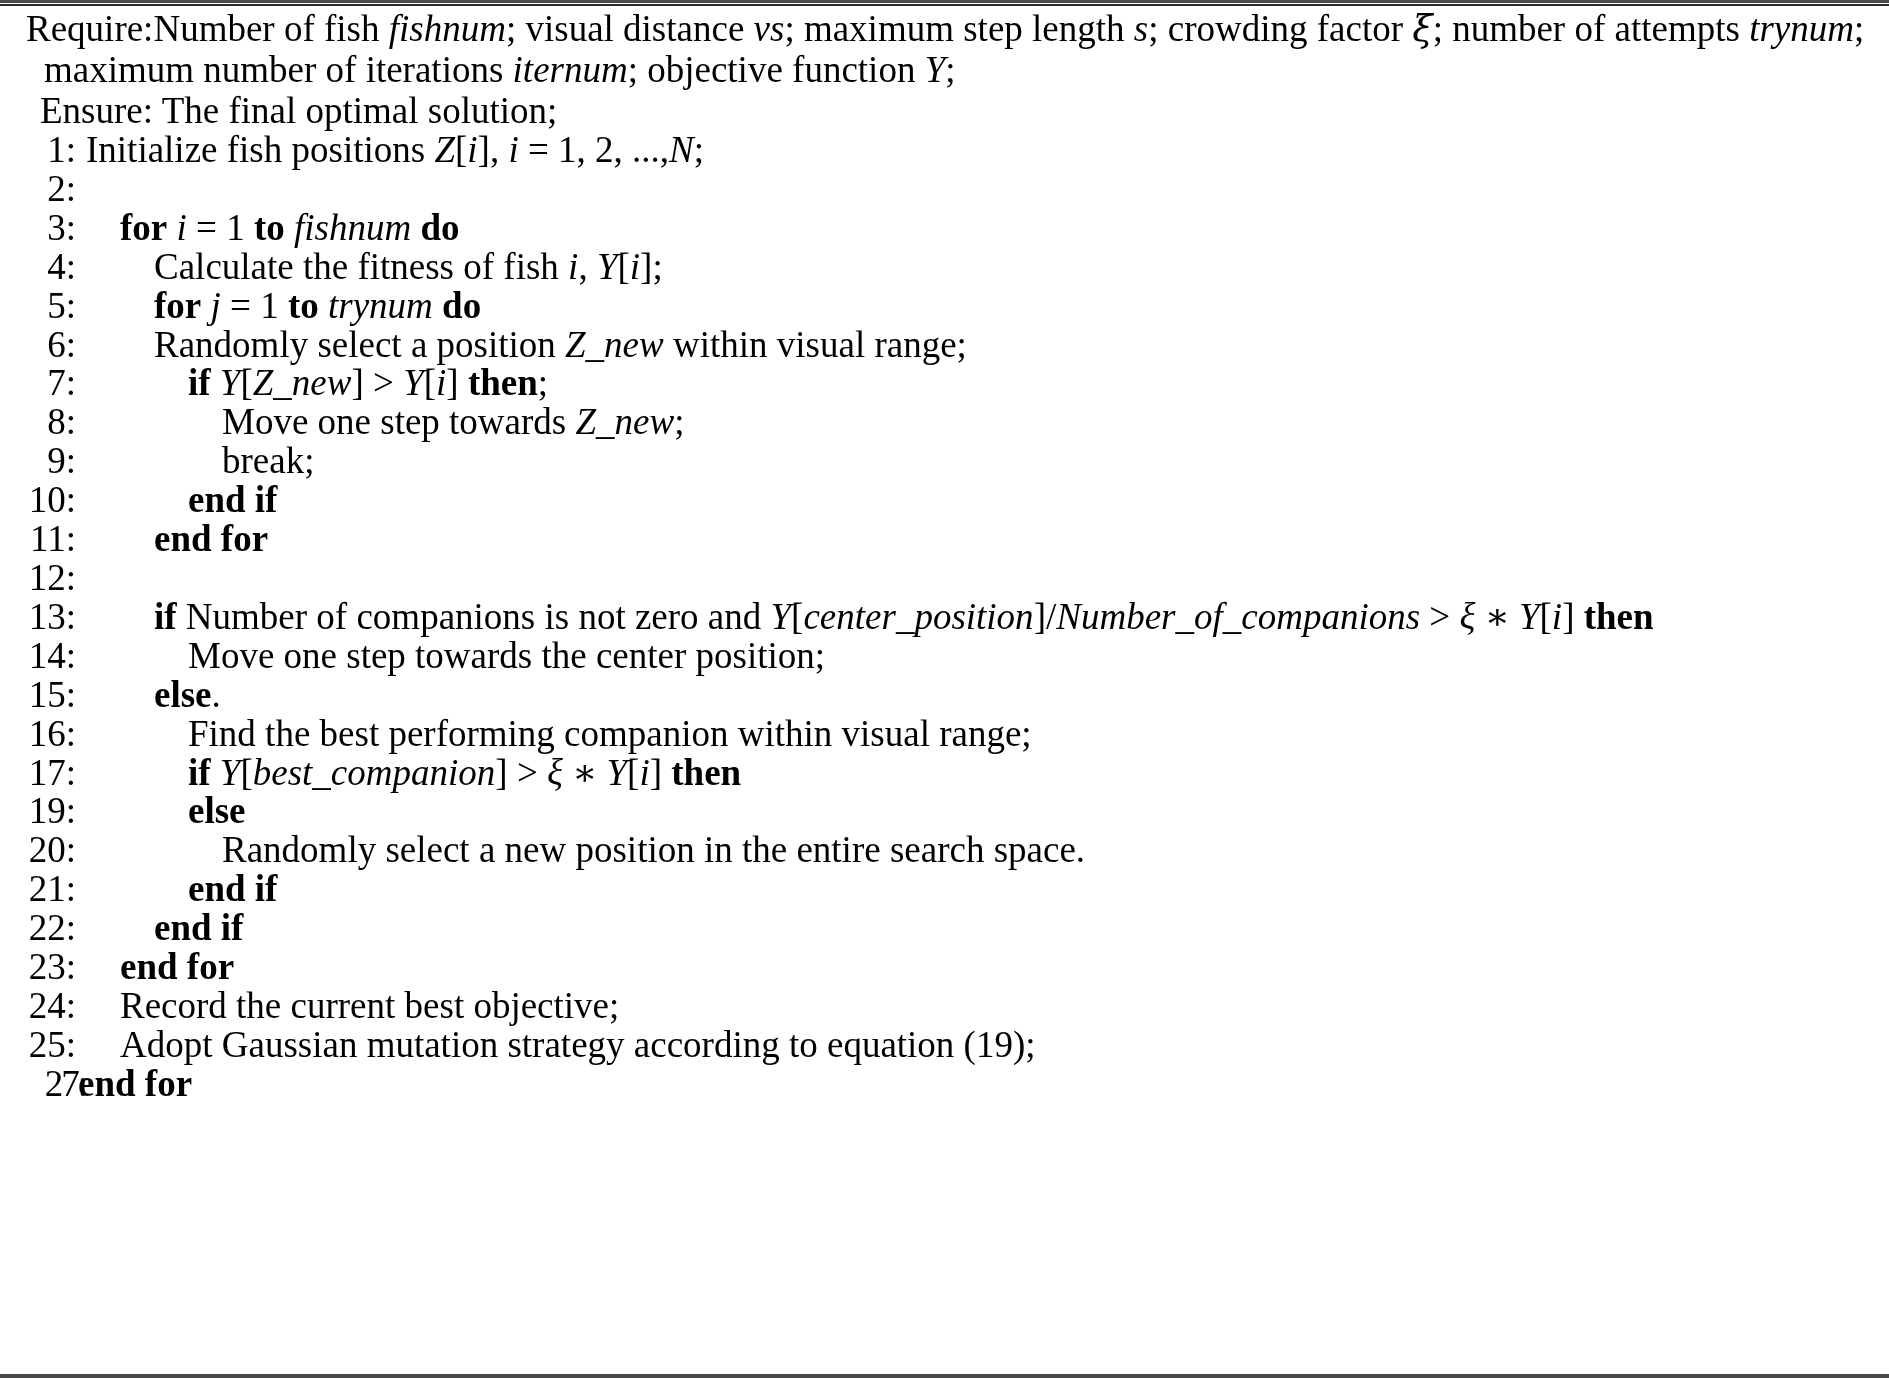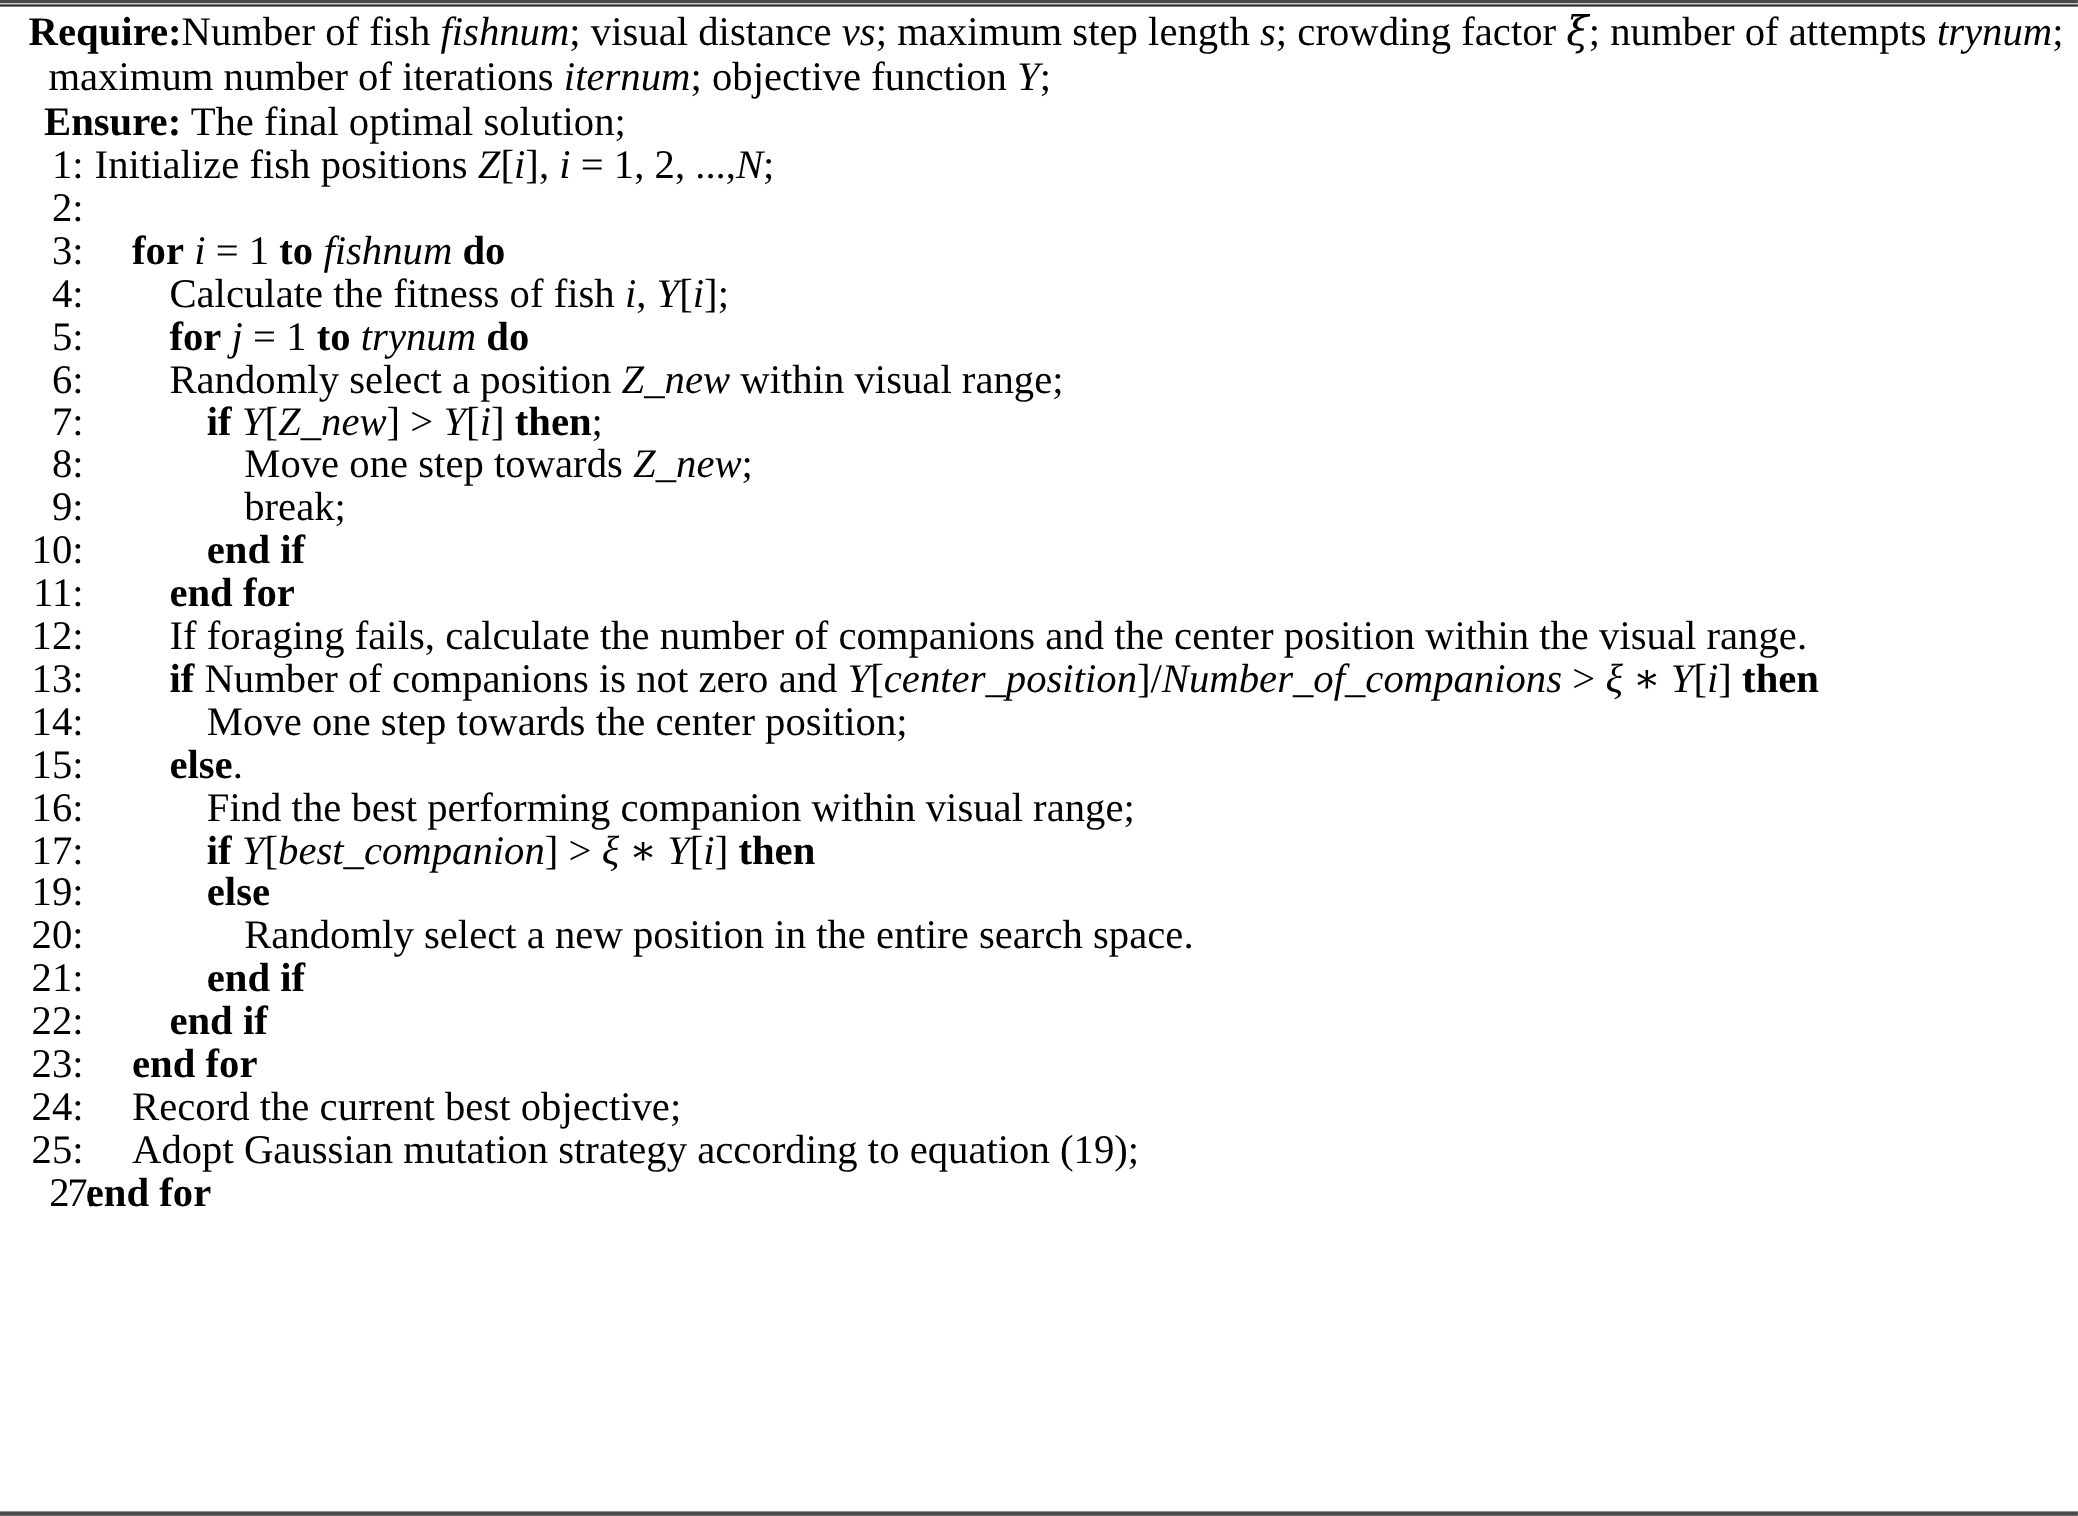--- a/index.html
+++ b/index.html
@@ -74,21 +74,21 @@
   }
 
   
   .head-line {
     display: block;
     font-size: 37px;
     line-height: 41px;
     white-space: normal;
   }
   .head-line .kw {
-    font-weight: bold;
+    font-weight: normal;
     text-align: center;
   }
   .head-line.require {
     padding-left: 30px;
     text-indent: -18px;
   }
   .head-line.ensure {
     padding-left: 26px;
   }
 
@@ -173,21 +173,20 @@
         <div class="line">
           <span class="lineno">10:</span>
           <span class="content ind3"><span class="bold">end if</span></span>
         </div>
         <div class="line">
           <span class="lineno">11:</span>
           <span class="content ind2"><span class="bold">end for</span></span>
         </div>
         <div class="line">
           <span class="lineno">12:</span>
-          <span class="content ind2"><span class="mathup">If foraging fails, calculate the number of companions and the center position within the visual range.</span></span>
         </div>
         <div class="line">
           <span class="lineno">13:</span>
           <span class="content ind2"><span class="bold">if</span><span class="mathup"> Number of companions is not zero and </span><span class="math">Y</span><span class="mathup">[</span><span class="math">center_position</span><span class="mathup">]</span><span class="mathup">/</span><span class="math">Number_of_companions</span><span class="mathup"> &gt; </span><span class="math">ξ</span><span class="mathup"> ∗ </span><span class="math">Y</span><span class="mathup">[</span><span class="math">i</span><span class="mathup">]</span><span class="mathup"> </span><span class="bold">then</span></span>
         </div>
         <div class="line">
           <span class="lineno">14:</span>
           <span class="content ind3"><span class="mathup">Move one step towards the center position;</span></span>
         </div>
         <div class="line">

